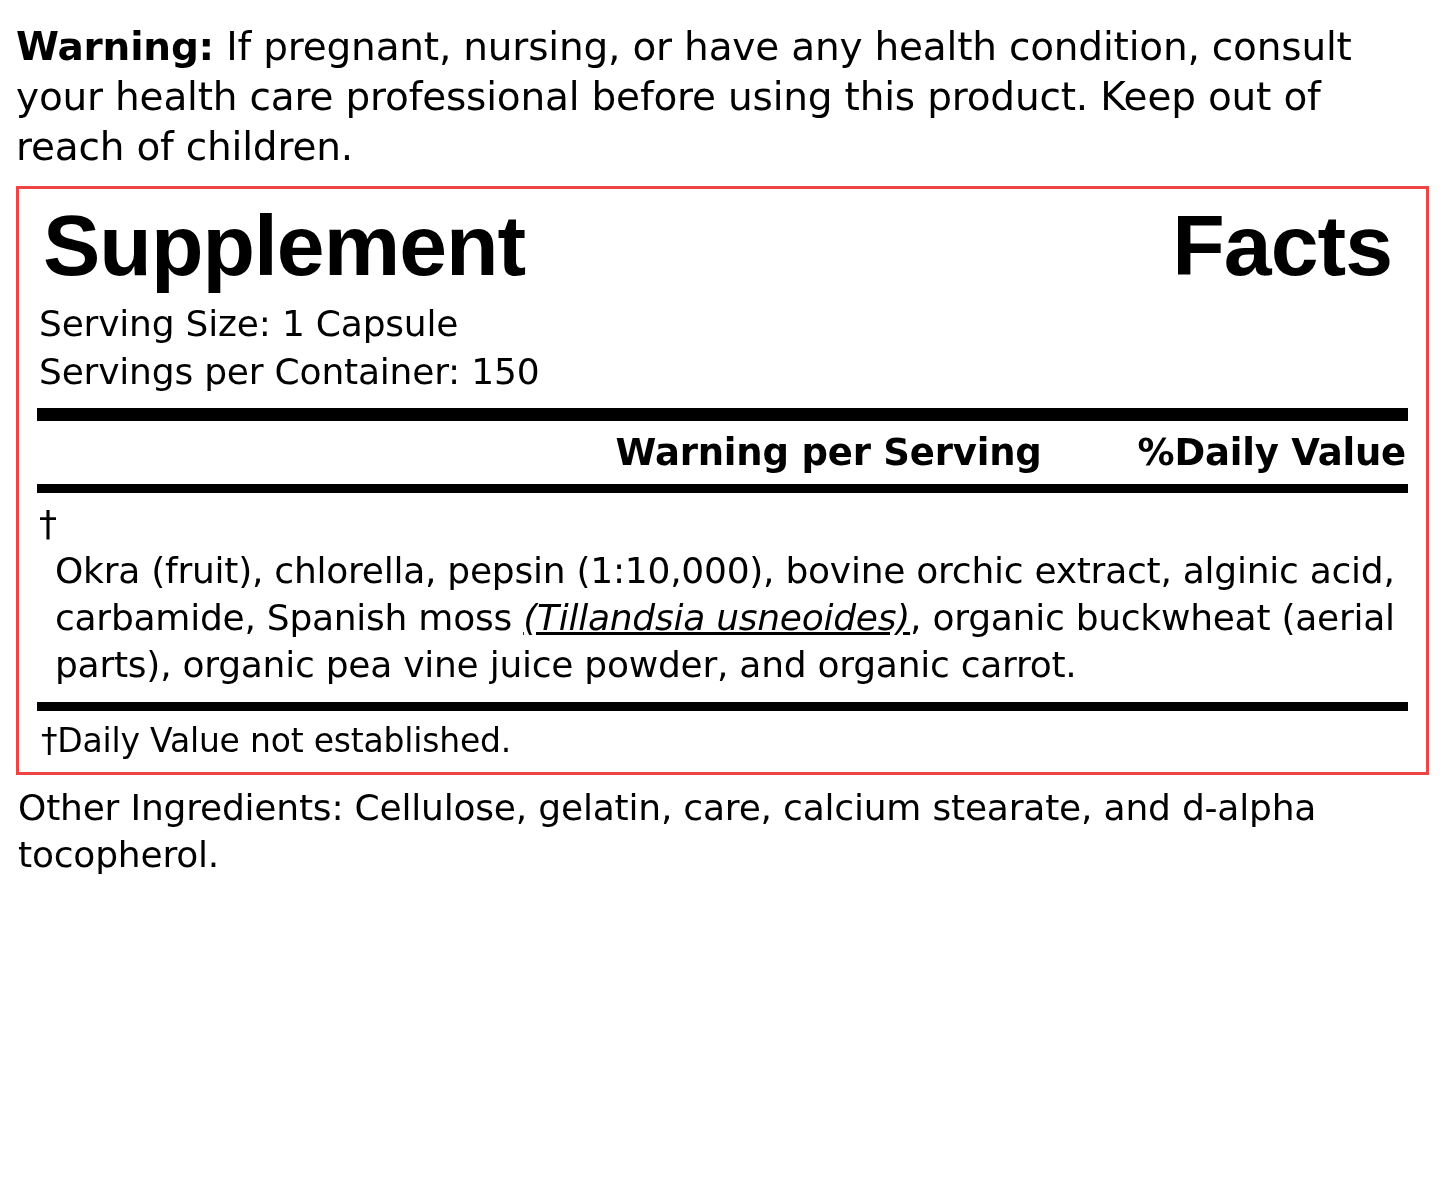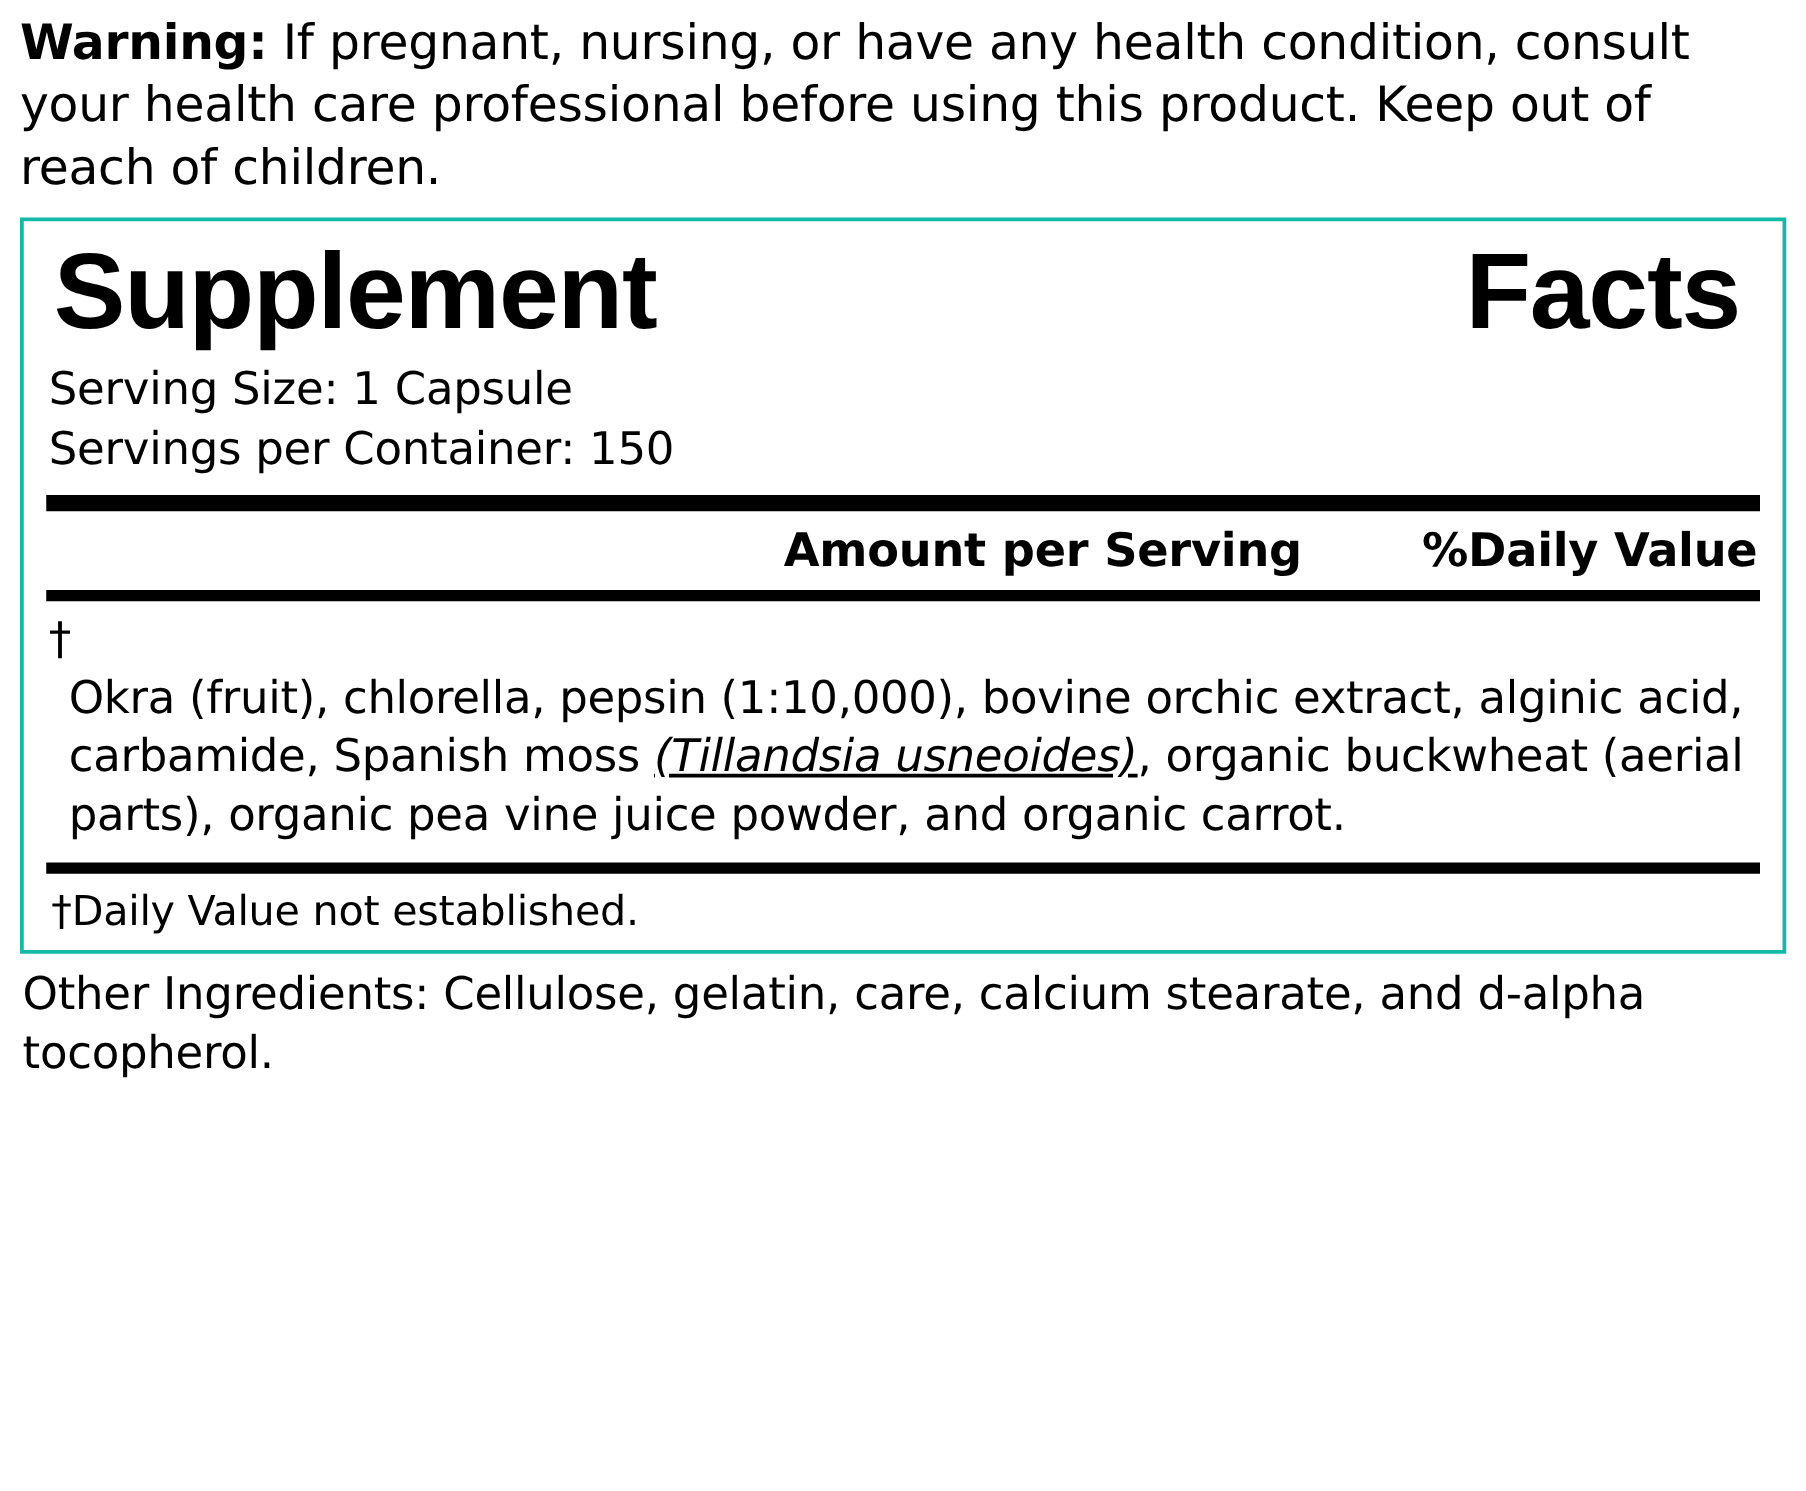--- a/index.html
+++ b/index.html
@@ -12,38 +12,38 @@
     height: 1193px;
     font-family: "DejaVu Sans", sans-serif;
     color: #000000;
     -webkit-font-smoothing: antialiased;
   }
   .page {
     position: relative;
     width: 1445px;
     height: 1000px;
     box-sizing: border-box;
-    padding: 0 16px;
+    padding: 12px 16px;
   }
 
   
   .warning {
     font-size: 39px;
     line-height: 1.28;
     letter-spacing: -0.2px;
     padding-top: 10px;
     margin: 0 0 14px 0;
   }
   .warning .lead {
     font-weight: bold;
   }
 
   
   .panel {
-    border: 3px solid #14b8a6;
+    border: 3px solid #ef4444;
     box-sizing: border-box;
     padding: 4px 18px 6px 18px;
   }
   .sf-title {
     font-family: "Liberation Sans", sans-serif;
     font-weight: bold;
     font-size: 86px;
     line-height: 1.08;
     letter-spacing: -1px;
     white-space: nowrap;
@@ -141,21 +141,21 @@
     </div>
 
     <div class="serving-block">
       <div class="serving-line">Serving Size: 1 Capsule</div>
       <div class="serving-line">Servings per Container: 150</div>
     </div>
 
     <div class="rule-thick"></div>
 
     <div class="head-row">
-      <span class="amount">Amount per Serving</span>
+      <span class="amount">Warning per Serving</span>
       <span class="dv">%Daily Value</span>
     </div>
 
     <div class="rule-med"></div>
 
     <div class="blend-row">
       <span class="dv">†</span>
     </div>
 
     <div class="ingredients">

